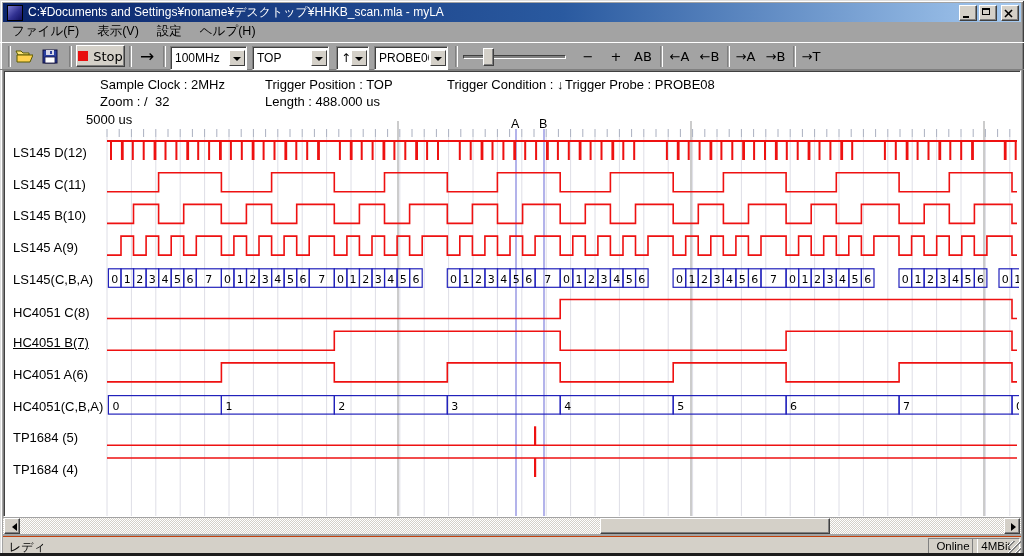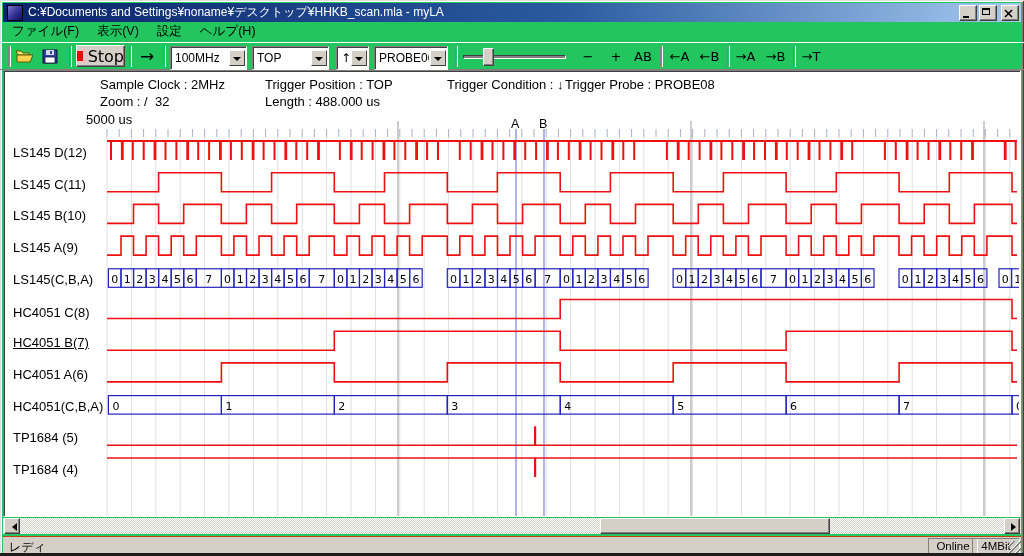--- a/index.html
+++ b/index.html
@@ -1,17 +1,17 @@
 <!DOCTYPE html>
 <html><head>
 <meta charset="utf-8">
 <style>
   html,body{margin:0;padding:0;background:#808080;}
   .window{
-    position:relative;width:1024px;height:556px;background:#22c55e;overflow:hidden;
+    position:relative;width:1024px;height:556px;background:#a3a3a3;overflow:hidden;
     font-family:"Liberation Sans","DejaVu Sans",sans-serif;
     box-shadow: inset 1px 1px 0 #dfdfdf, inset -1px -1px 0 #404040,
                 inset 2px 2px 0 #ffffff, inset -2px -2px 0 #808080;
   }
   
   .titlebar{position:absolute;left:3px;top:3px;width:1018px;height:19px;
     background:linear-gradient(90deg,#0a246a 0%,#2a5aa0 55%,#a6caf0 100%);
     display:flex;align-items:center;padding:0 2px;box-sizing:border-box;}
   .app-icon{width:14px;height:14px;margin-left:2px;flex:0 0 auto;
     background:linear-gradient(135deg,#7a7ad0 0%,#303090 55%,#101060 100%);
@@ -116,21 +116,21 @@
       <svg width="16" height="15" viewBox="0 0 16 15">
         <rect x="1" y="1" width="14" height="13" fill="#2b3f9e" stroke="#101040" stroke-width="1"></rect>
         <rect x="4" y="1" width="8" height="5" fill="#d8d8e8"></rect>
         <rect x="8" y="2" width="2" height="3" fill="#2b3f9e"></rect>
         <rect x="3" y="8" width="10" height="6" fill="#ffffff" stroke="#101040" stroke-width="0.8"></rect>
       </svg>
     </div>
     <div class="sep" style="left:69px;"></div>
     <div class="tbtn raised" style="left:76px;width:49px;">
       <span class="stop-square"></span>
-      <span style="font-size:16px;">Stop</span>
+      <span style="font-size:13px;">Stop</span>
     </div>
     <div class="sep" style="left:129px;"></div>
     <div class="tbtn" style="left:134px;width:26px;font-size:17px;">
       <span>→</span>
     </div>
     <div class="sep" style="left:163px;"></div>
 
     <div class="combo" style="left:170px;width:77px;">
       <span class="combo-text">100MHz</span>
       <span class="combo-arrow"></span>

